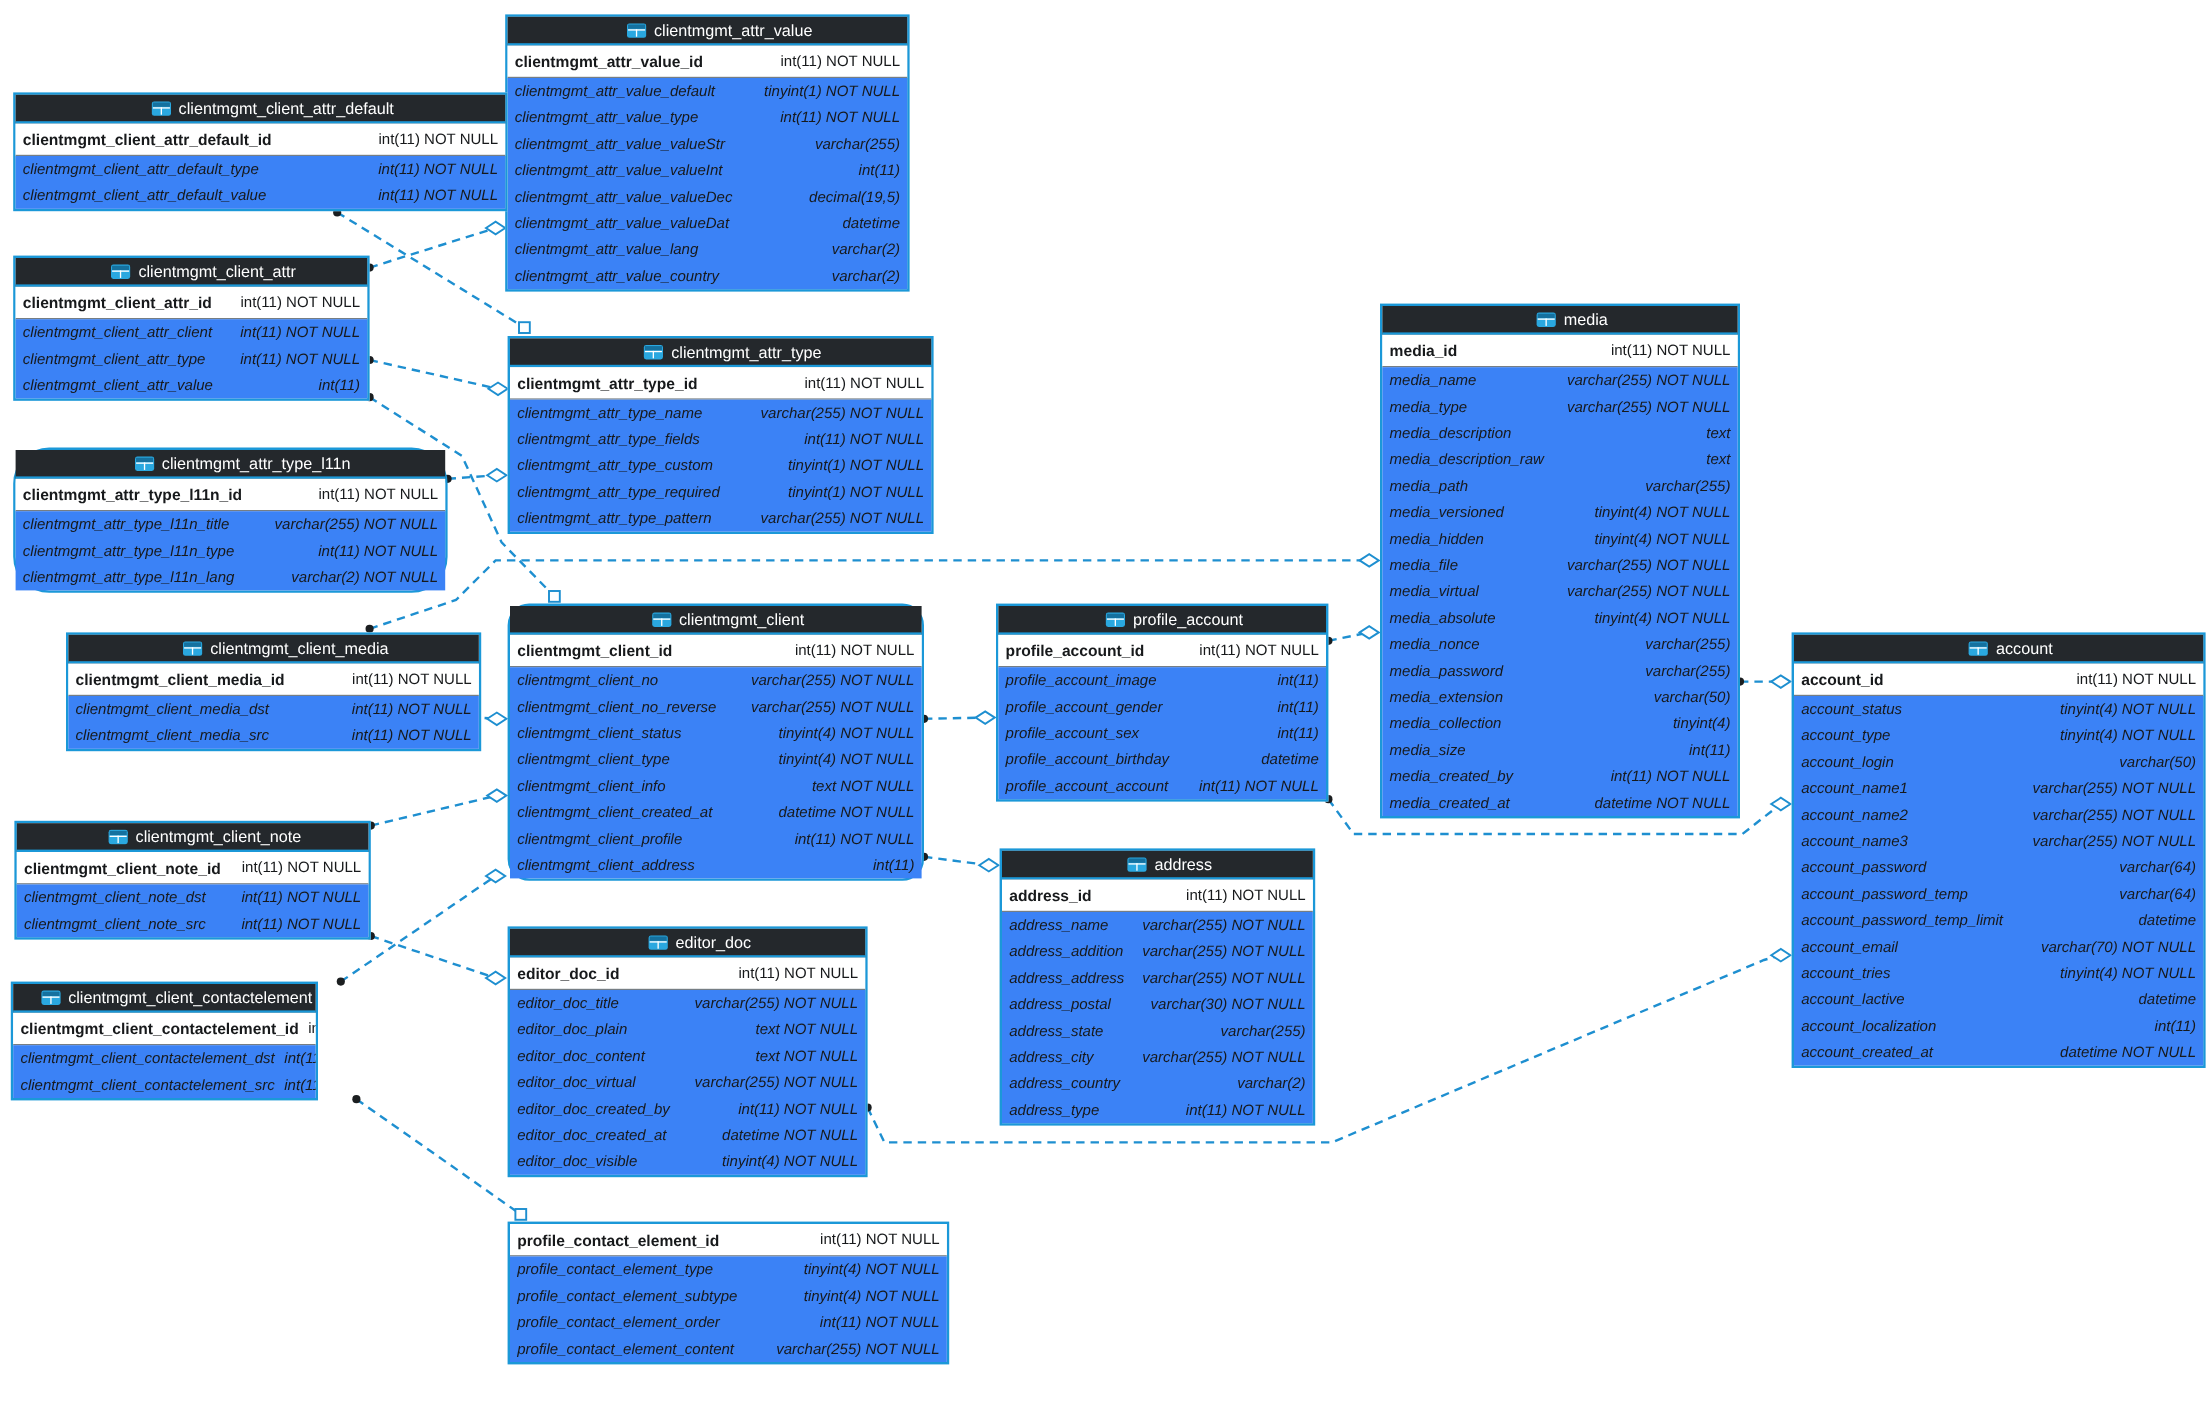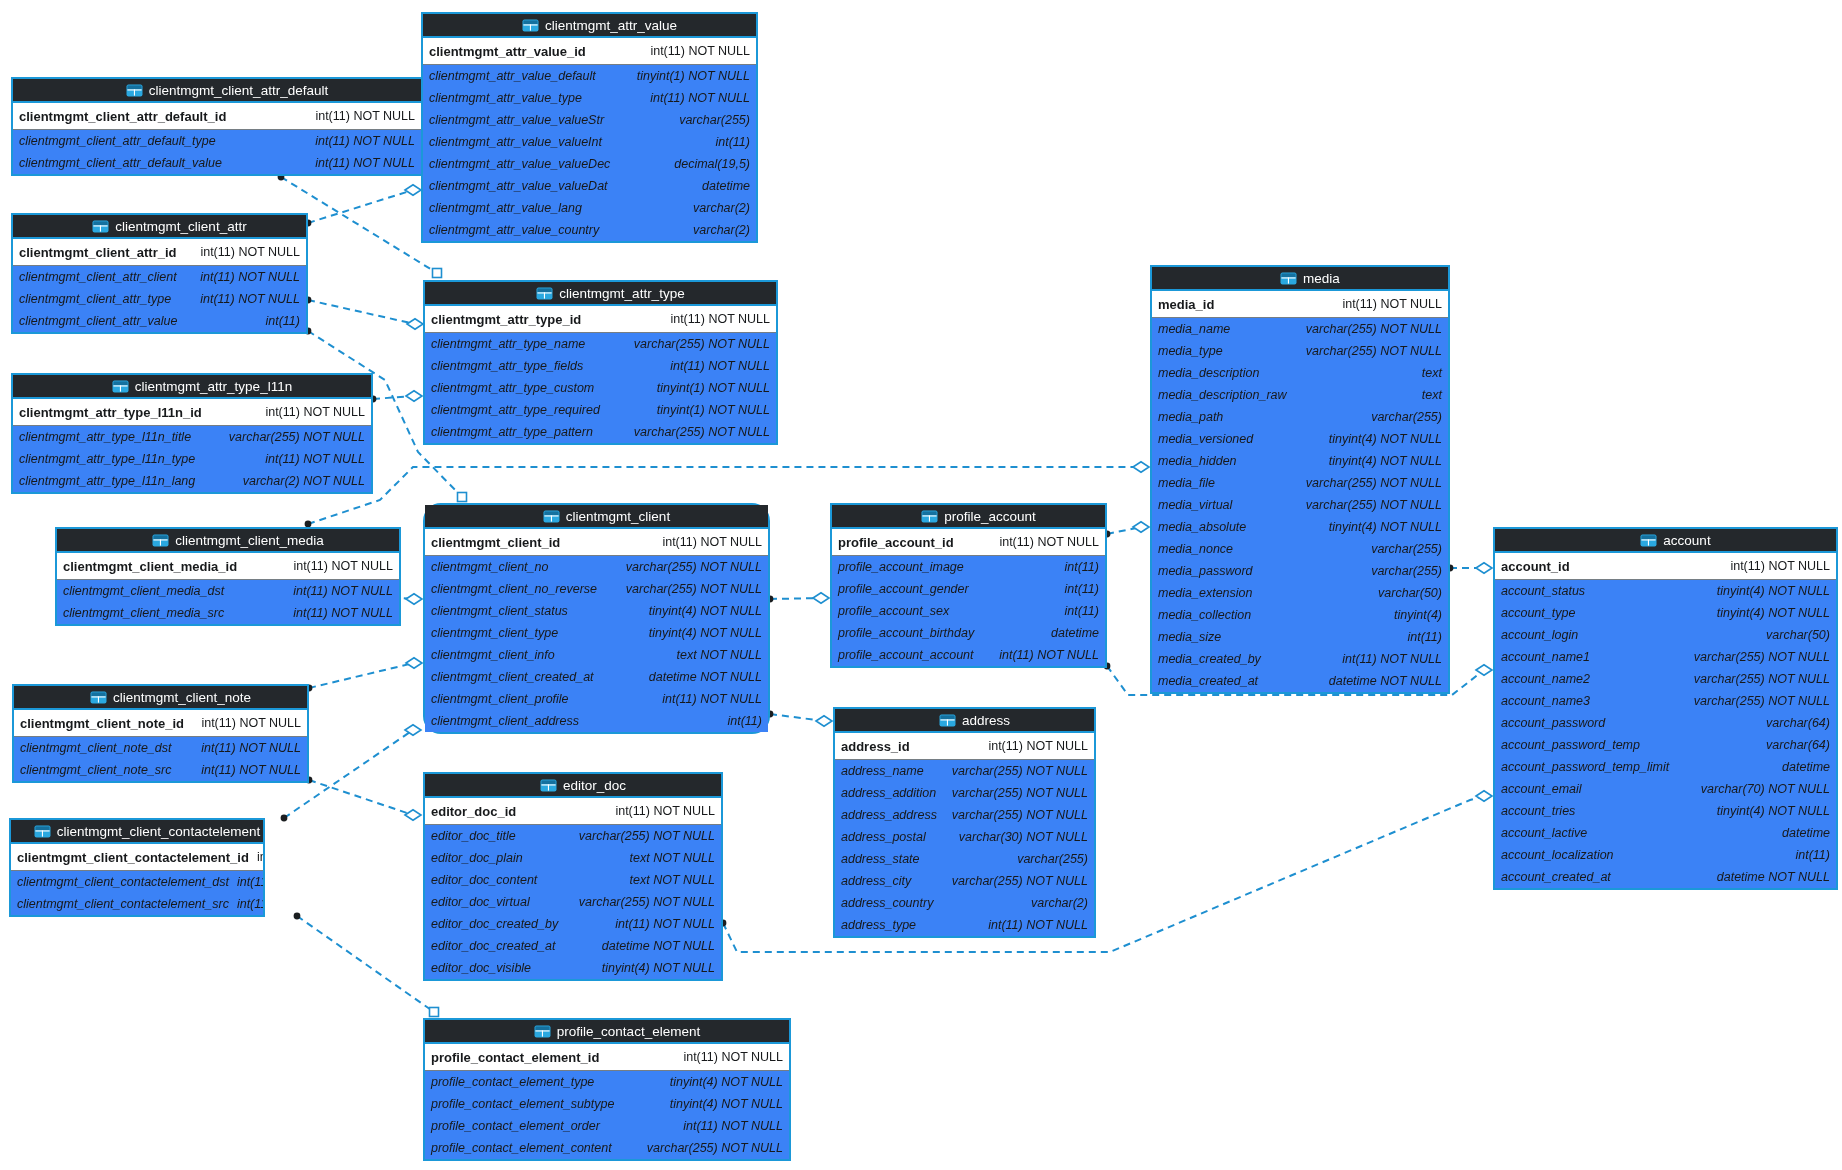--- a/index.html
+++ b/index.html
@@ -228,21 +228,21 @@
         <div class="t-row">
           <span class="c-name">clientmgmt_client_attr_type</span>
           <span class="c-type">int(11) NOT NULL</span>
         </div>
         <div class="t-row">
           <span class="c-name">clientmgmt_client_attr_value</span>
           <span class="c-type">int(11)</span>
         </div>
       </div>
     </div>
-    <div class="db-table" style="left: 11px; top: 373px; width: 362px;">
+    <div class="db-table" style="left: 11px; top: 373px; width: 362px; border-radius: 30px;">
       <div class="t-header">
         <span class="t-icon">
           <svg viewBox="0 0 17 13" width="17" height="13">
             <rect x="0.5" y="0.5" width="16" height="12" rx="2" fill="#2aa8e0"></rect>
             <rect x="1.4" y="1.4" width="14.2" height="3.6" fill="#15719f"></rect>
             <rect x="1.4" y="5.4" width="14.2" height="1.1" fill="#ffffff"></rect>
             <rect x="7.9" y="5.4" width="1.1" height="6.2" fill="#ffffff"></rect>
           </svg>
         </span>
         <span class="t-title">clientmgmt_attr_type_l11n</span>
@@ -568,31 +568,20 @@
           <span class="c-name">editor_doc_created_at</span>
           <span class="c-type">datetime NOT NULL</span>
         </div>
         <div class="t-row">
           <span class="c-name">editor_doc_visible</span>
           <span class="c-type">tinyint(4) NOT NULL</span>
         </div>
       </div>
     </div>
     <div class="db-table" style="left: 423px; top: 1018px; width: 368px;">
-      <div class="t-header">
-        <span class="t-icon">
-          <svg viewBox="0 0 17 13" width="17" height="13">
-            <rect x="0.5" y="0.5" width="16" height="12" rx="2" fill="#2aa8e0"></rect>
-            <rect x="1.4" y="1.4" width="14.2" height="3.6" fill="#15719f"></rect>
-            <rect x="1.4" y="5.4" width="14.2" height="1.1" fill="#ffffff"></rect>
-            <rect x="7.9" y="5.4" width="1.1" height="6.2" fill="#ffffff"></rect>
-          </svg>
-        </span>
-        <span class="t-title">profile_contact_element</span>
-      </div>
       <div class="t-row t-pk">
         <span class="c-name">profile_contact_element_id</span>
         <span class="c-type">int(11) NOT NULL</span>
       </div>
       <div class="t-body">
         <div class="t-row">
           <span class="c-name">profile_contact_element_type</span>
           <span class="c-type">tinyint(4) NOT NULL</span>
         </div>
         <div class="t-row">
@@ -602,21 +591,21 @@
         <div class="t-row">
           <span class="c-name">profile_contact_element_order</span>
           <span class="c-type">int(11) NOT NULL</span>
         </div>
         <div class="t-row">
           <span class="c-name">profile_contact_element_content</span>
           <span class="c-type">varchar(255) NOT NULL</span>
         </div>
       </div>
     </div>
-    <div class="db-table" style="left: 1150px; top: 253px; width: 300px; margin-top: 12px;">
+    <div class="db-table" style="left: 1150px; top: 253px; width: 300px;">
       <div class="t-header">
         <span class="t-icon">
           <svg viewBox="0 0 17 13" width="17" height="13">
             <rect x="0.5" y="0.5" width="16" height="12" rx="2" fill="#2aa8e0"></rect>
             <rect x="1.4" y="1.4" width="14.2" height="3.6" fill="#15719f"></rect>
             <rect x="1.4" y="5.4" width="14.2" height="1.1" fill="#ffffff"></rect>
             <rect x="7.9" y="5.4" width="1.1" height="6.2" fill="#ffffff"></rect>
           </svg>
         </span>
         <span class="t-title">media</span>

